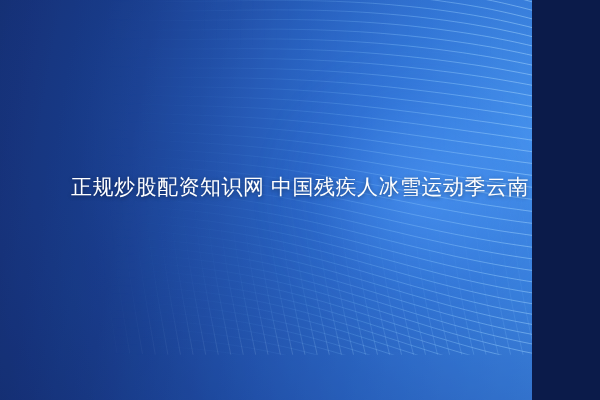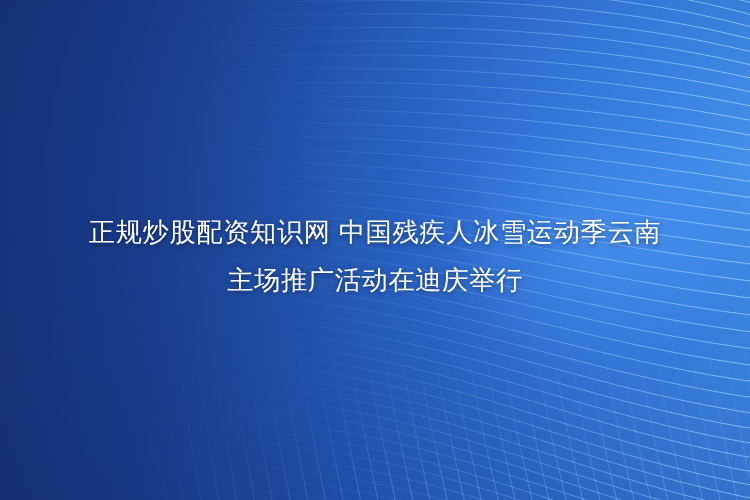--- a/index.html
+++ b/index.html
@@ -2,21 +2,21 @@
 <html><head>
 <meta charset="utf-8">
 <style>
   html, body {
     margin: 0;
     padding: 0;
     background: #0b1b4a;
   }
   #stage {
     position: relative;
-    width: 600px;
+    width: 532px;
     height: 400px;
     overflow: hidden;
     background: #7f1d1d;
     font-family: "Liberation Sans", sans-serif;
   }
   
   #bg-gradient {
     position: absolute;
     inset: 0;
     background:
@@ -198,16 +198,15 @@
         <path d="M637.9 -4.1L637.2 3.0L636.6 10.2L636.0 17.5L635.4 24.9L634.9 32.5L634.4 40.2L634.0 48.1L633.7 56.2L633.5 64.5L633.4 73.0L633.3 81.6L633.4 90.5L633.5 99.6L633.8 108.9L634.1 118.5L634.5 128.2L635.1 138.1L635.7 148.3L636.5 158.6L637.4 169.1L638.3 179.8L639.4 190.6L640.6 201.5L641.9 212.5L643.3 223.7L644.7 234.9L646.3 246.1L647.9 257.4L649.6 268.6L651.4 279.9L653.3 291.1L655.2 302.2L657.2 313.2L659.3 324.2L661.4 335.0L663.5 345.6L665.6 356.1L667.8 366.3L670.0 376.4L672.2 386.2L674.4 395.8L676.6 405.2L678.8 414.2L680.9 423.1L683.1 431.6L685.1 439.9L687.2 447.8L689.2 455.6L691.1 463.0L693.0 470.2L694.8 477.1L696.5 483.8L698.2 490.2L699.8 496.4L701.2 502.4L702.6 508.2"></path>
         <path d="M651.2 0.7L650.5 7.8L649.8 14.9L649.2 22.2L648.6 29.5L648.2 36.9L647.7 44.5L647.4 52.3L647.1 60.2L646.9 68.3L646.8 76.7L646.8 85.2L646.9 93.9L647.1 102.8L647.3 112.0L647.7 121.3L648.2 130.9L648.8 140.7L649.5 150.7L650.4 160.9L651.3 171.2L652.3 181.7L653.4 192.4L654.7 203.2L656.0 214.2L657.5 225.2L659.0 236.3L660.6 247.5L662.3 258.7L664.1 270.0L665.9 281.2L667.8 292.4L669.8 303.5L671.9 314.5L673.9 325.5L676.1 336.3L678.2 346.9L680.4 357.4L682.6 367.7L684.8 377.8L687.1 387.7L689.3 397.3L691.5 406.7L693.7 415.8L695.8 424.7L698.0 433.3L700.0 441.6L702.1 449.6L704.1 457.3L706.0 464.8L707.9 472.0L709.6 478.9L711.3 485.6L713.0 492.0L714.5 498.2L715.9 504.1L717.3 509.9"></path>
         <path d="M664.4 6.0L663.7 13.0L663.1 20.0L662.5 27.1L661.9 34.4L661.4 41.7L661.0 49.1L660.7 56.7L660.4 64.5L660.3 72.5L660.2 80.6L660.2 88.9L660.4 97.5L660.6 106.2L660.9 115.2L661.4 124.4L661.9 133.8L662.6 143.4L663.4 153.2L664.2 163.2L665.2 173.4L666.3 183.8L667.5 194.3L668.8 205.0L670.2 215.8L671.7 226.7L673.3 237.8L674.9 248.8L676.7 260.0L678.5 271.1L680.4 282.3L682.4 293.5L684.4 304.6L686.5 315.6L688.6 326.5L690.8 337.3L693.0 348.0L695.2 358.5L697.5 368.9L699.7 379.0L701.9 388.9L704.2 398.6L706.4 408.0L708.6 417.2L710.7 426.1L712.9 434.7L715.0 443.1L717.0 451.1L719.0 458.9L720.9 466.4L722.7 473.6L724.5 480.5L726.1 487.2L727.7 493.6L729.2 499.8L730.6 505.7L731.9 511.4"></path>
         <path d="M677.6 11.6L676.9 18.5L676.3 25.4L675.7 32.4L675.2 39.5L674.7 46.7L674.3 54.0L674.0 61.5L673.8 69.1L673.7 76.8L673.7 84.8L673.7 92.9L673.9 101.2L674.2 109.8L674.6 118.6L675.1 127.5L675.7 136.7L676.4 146.1L677.2 155.7L678.1 165.6L679.2 175.6L680.3 185.8L681.6 196.2L682.9 206.7L684.4 217.4L686.0 228.2L687.6 239.1L689.3 250.1L691.1 261.1L693.0 272.2L695.0 283.3L697.0 294.4L699.1 305.5L701.2 316.5L703.4 327.4L705.6 338.2L707.8 348.9L710.0 359.4L712.3 369.8L714.6 379.9L716.8 389.9L719.1 399.6L721.3 409.1L723.5 418.3L725.7 427.3L727.8 436.0L729.9 444.4L731.9 452.5L733.8 460.3L735.7 467.8L737.5 475.0L739.3 482.0L740.9 488.7L742.5 495.1L743.9 501.2L745.3 507.1L746.5 512.8"></path>
         <path d="M690.8 17.5L690.2 24.3L689.5 31.2L688.9 38.1L688.4 45.0L688.0 52.1L687.6 59.2L687.4 66.5L687.2 73.9L687.1 81.4L687.1 89.2L687.2 97.1L687.5 105.2L687.8 113.5L688.2 122.1L688.8 130.8L689.4 139.8L690.2 149.0L691.1 158.4L692.1 168.0L693.2 177.8L694.4 187.8L695.7 198.0L697.1 208.4L698.7 218.9L700.3 229.5L702.0 240.3L703.8 251.2L705.6 262.1L707.6 273.1L709.6 284.1L711.6 295.2L713.8 306.2L715.9 317.1L718.1 328.0L720.4 338.8L722.6 349.5L724.9 360.0L727.2 370.4L729.5 380.6L731.7 390.6L734.0 400.4L736.2 409.9L738.4 419.2L740.6 428.2L742.7 436.9L744.8 445.4L746.8 453.5L748.7 461.4L750.6 469.0L752.4 476.3L754.1 483.3L755.7 490.0L757.2 496.4L758.6 502.6L759.9 508.5L761.1 514.2"></path>
       </g>
   </svg>
 
   <div id="title-block">
     <span class="line">正规炒股配资知识网 中国残疾人冰雪运动季云南</span>
-    <span class="line">主场推广活动在迪庆举行</span>
   </div>
 
 </div>
 
 </body></html>

